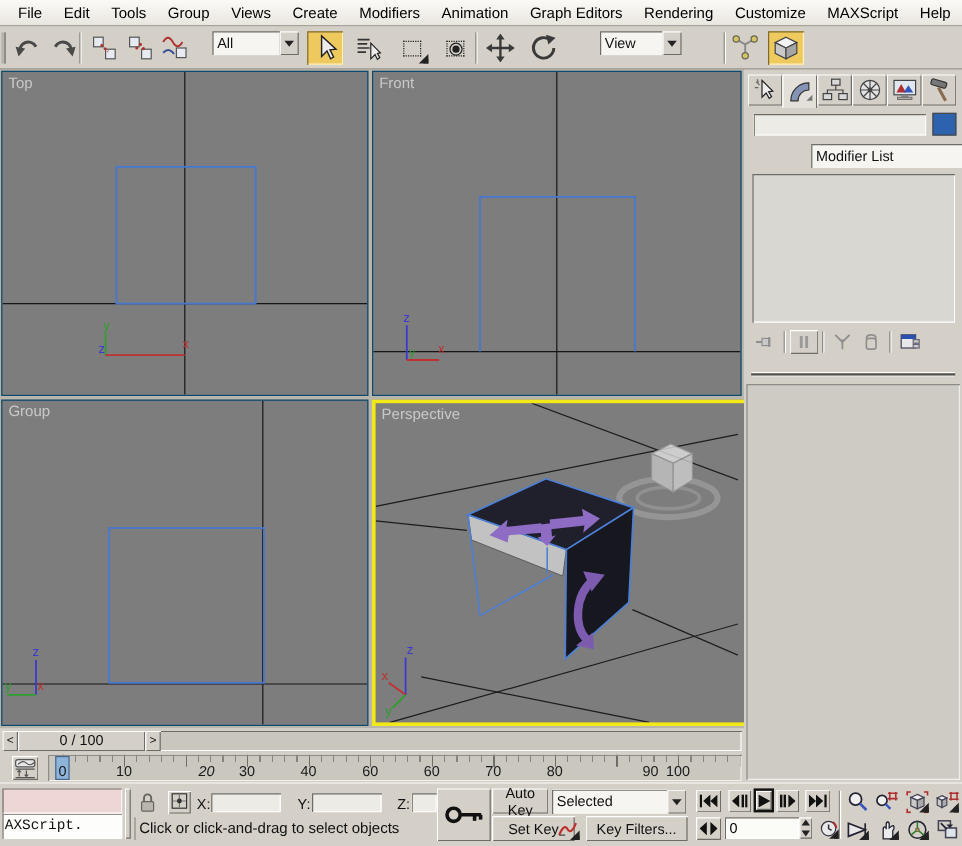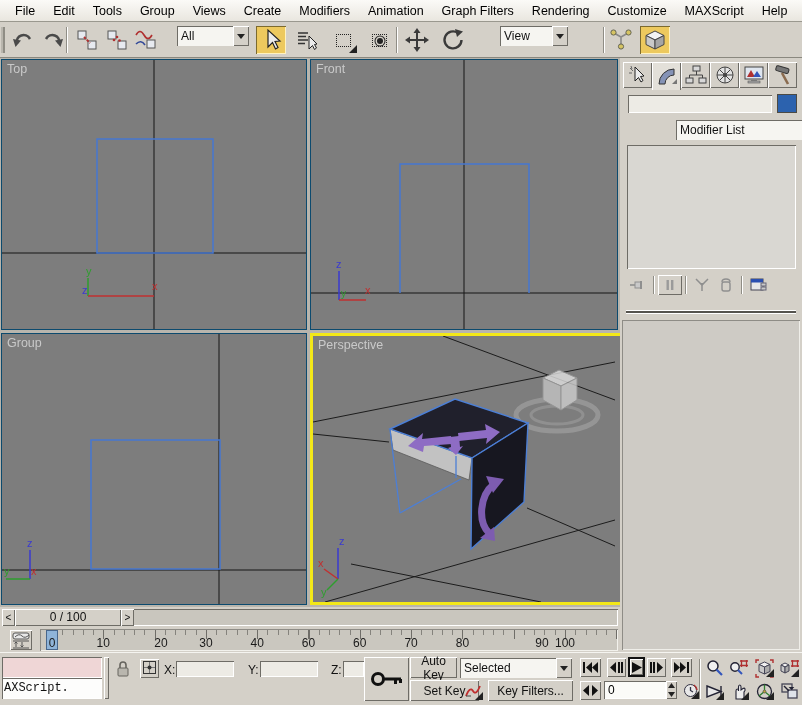--- a/index.html
+++ b/index.html
@@ -117,21 +117,21 @@
 
 <div id="menubar">
     <span class="mi">File</span>
     <span class="mi">Edit</span>
     <span class="mi">Tools</span>
     <span class="mi">Group</span>
     <span class="mi">Views</span>
     <span class="mi">Create</span>
     <span class="mi">Modifiers</span>
     <span class="mi">Animation</span>
-    <span class="mi">Graph Filters</span>
+    <span class="mi">Graph Editors</span>
     <span class="mi">Rendering</span>
     <span class="mi">Customize</span>
     <span class="mi">MAXScript</span>
     <span class="mi">Help</span>
   </div>
 
 <div id="toolbar">
   <div class="handle"></div>
   <div class="tb tbtn" style="left:8px">
     <svg class="ic" width="24" height="24" viewBox="0 0 24 24">
@@ -496,21 +496,21 @@
         <path d="M5 7 Q9 3 12 6 T19 5" fill="none" stroke="#555"></path>
         <path d="M6 12 L6 17 M4.5 13.5 L6 12 L7.5 13.5 M12 12 L12 17 M10.5 15.5 L12 17 L13.5 15.5" stroke="#555" fill="none"></path>
         <line x1="3" y1="11" x2="19" y2="11" stroke="#555"></line>
         <line x1="3" y1="18" x2="19" y2="18" stroke="#555"></line>
       </svg>
   </div>
   <div id="ruler">
     <div id="frame-marker"></div>
   <span class="tick-label" style="left: 12px;">0</span>
       <span class="tick-label" style="left: 63.3px;">10</span>
-      <span class="tick-label" style="left: 121px;">20</span>
+      <span class="tick-label" style="left: 132px; font-style: italic;">20</span>
       <span class="tick-label" style="left: 165.9px;">30</span>
       <span class="tick-label" style="left: 217.2px;">40</span>
       <span class="tick-label" style="left: 268.5px;">60</span>
       <span class="tick-label" style="left: 319.8px;">60</span>
       <span class="tick-label" style="left: 371.1px;">70</span>
       <span class="tick-label" style="left: 422.4px;">80</span>
       <span class="tick-label" style="left: 502px;">90</span>
       <span class="tick-label" style="left: 525px;">100</span>
     </div>
 </div>
@@ -542,20 +542,21 @@
   <input class="coordfield field" style="left: 343px; width: 21px; border: none; padding: 0px 3px;" value="">
 
   <span class="abtn raised play" style="left:364px; top:4px; width:45px; height:44px">
     <svg class="ic" width="34" height="22" viewBox="0 0 34 22">
         <circle cx="8" cy="11" r="5.5" fill="none" stroke="#111" stroke-width="3"></circle>
         <line x1="13" y1="11" x2="31" y2="11" stroke="#111" stroke-width="3"></line>
         <rect x="24" y="11" width="3" height="5" fill="#111"></rect>
         <rect x="29" y="11" width="3" height="4" fill="#111"></rect>
       </svg>
   </span>
+  <div id="prompt">Click or click-and-drag to select objects</div>
 
   <span class="abtn raised play" style="left:410px; top:4px; width:47px; height:21px">Auto Key</span>
   <span class="abtn raised play" style="left:410px; top:27px; width:69px; height:21px">Set Key</span>
 
   <span class="abtn dd sunken" style="left:460px; top:5px; width:112px; height:20px">
     <span class="dtext">Selected</span>
     <span class="darr raised">
         <span class="tri-dn"></span>
       </span>
   </span>

